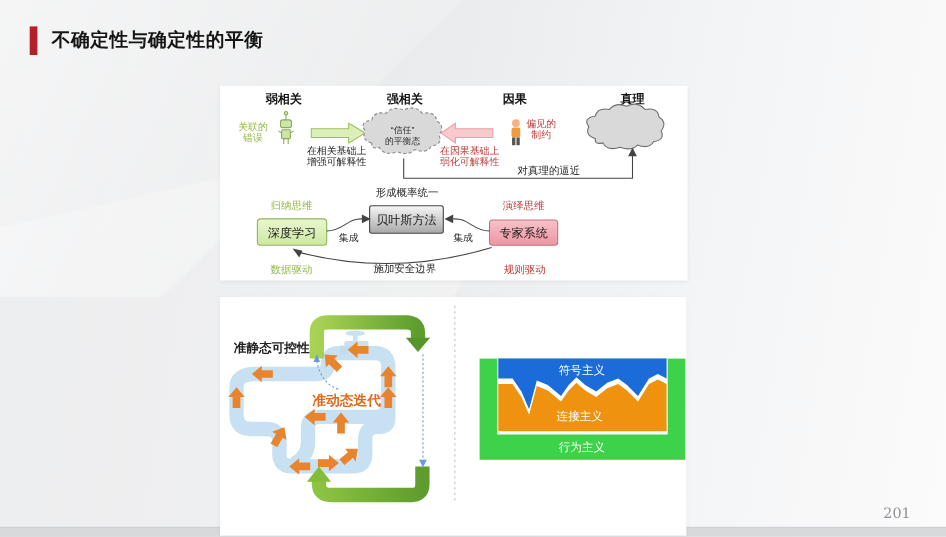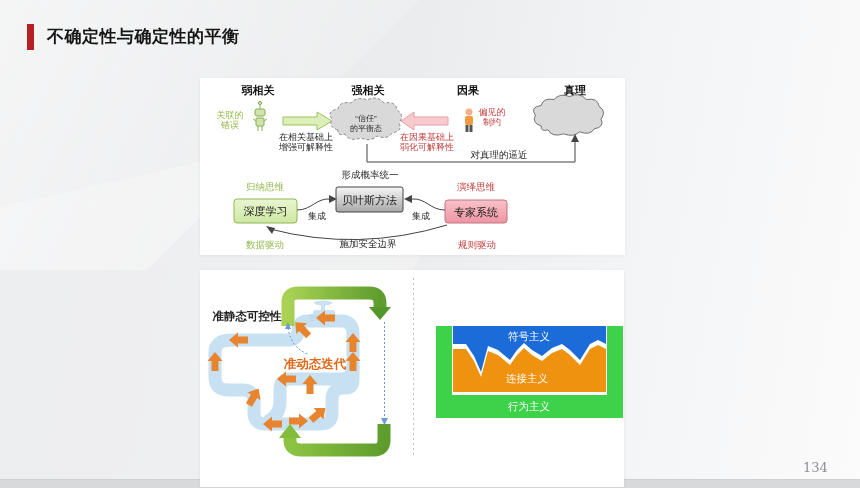--- a/index.html
+++ b/index.html
@@ -36,21 +36,21 @@
 </head>
 <body>
 
 <div class="slide">
   <div class="bg-poly1"></div>
   <div class="bg-poly2"></div>
   <div class="bottom-strip"></div>
 
   <div class="title-bar"></div>
   <div class="page-title">不确定性与确定性的平衡</div>
-  <div class="page-number">134</div>
+  <div class="page-number">201</div>
 
   <div class="panel" id="panel-top">
     <svg width="425" height="177" viewBox="0 0 425 177">
       <defs>
         <linearGradient id="grayGrad" x1="0" y1="0" x2="0" y2="1">
           <stop offset="0" stop-color="#f7f7f7"></stop>
             <stop offset="1" stop-color="#a8a8a8"></stop>
         </linearGradient>
         <linearGradient id="greenBoxGrad" x1="0" y1="0" x2="0" y2="1">
           <stop offset="0" stop-color="#eaf6d0"></stop>

